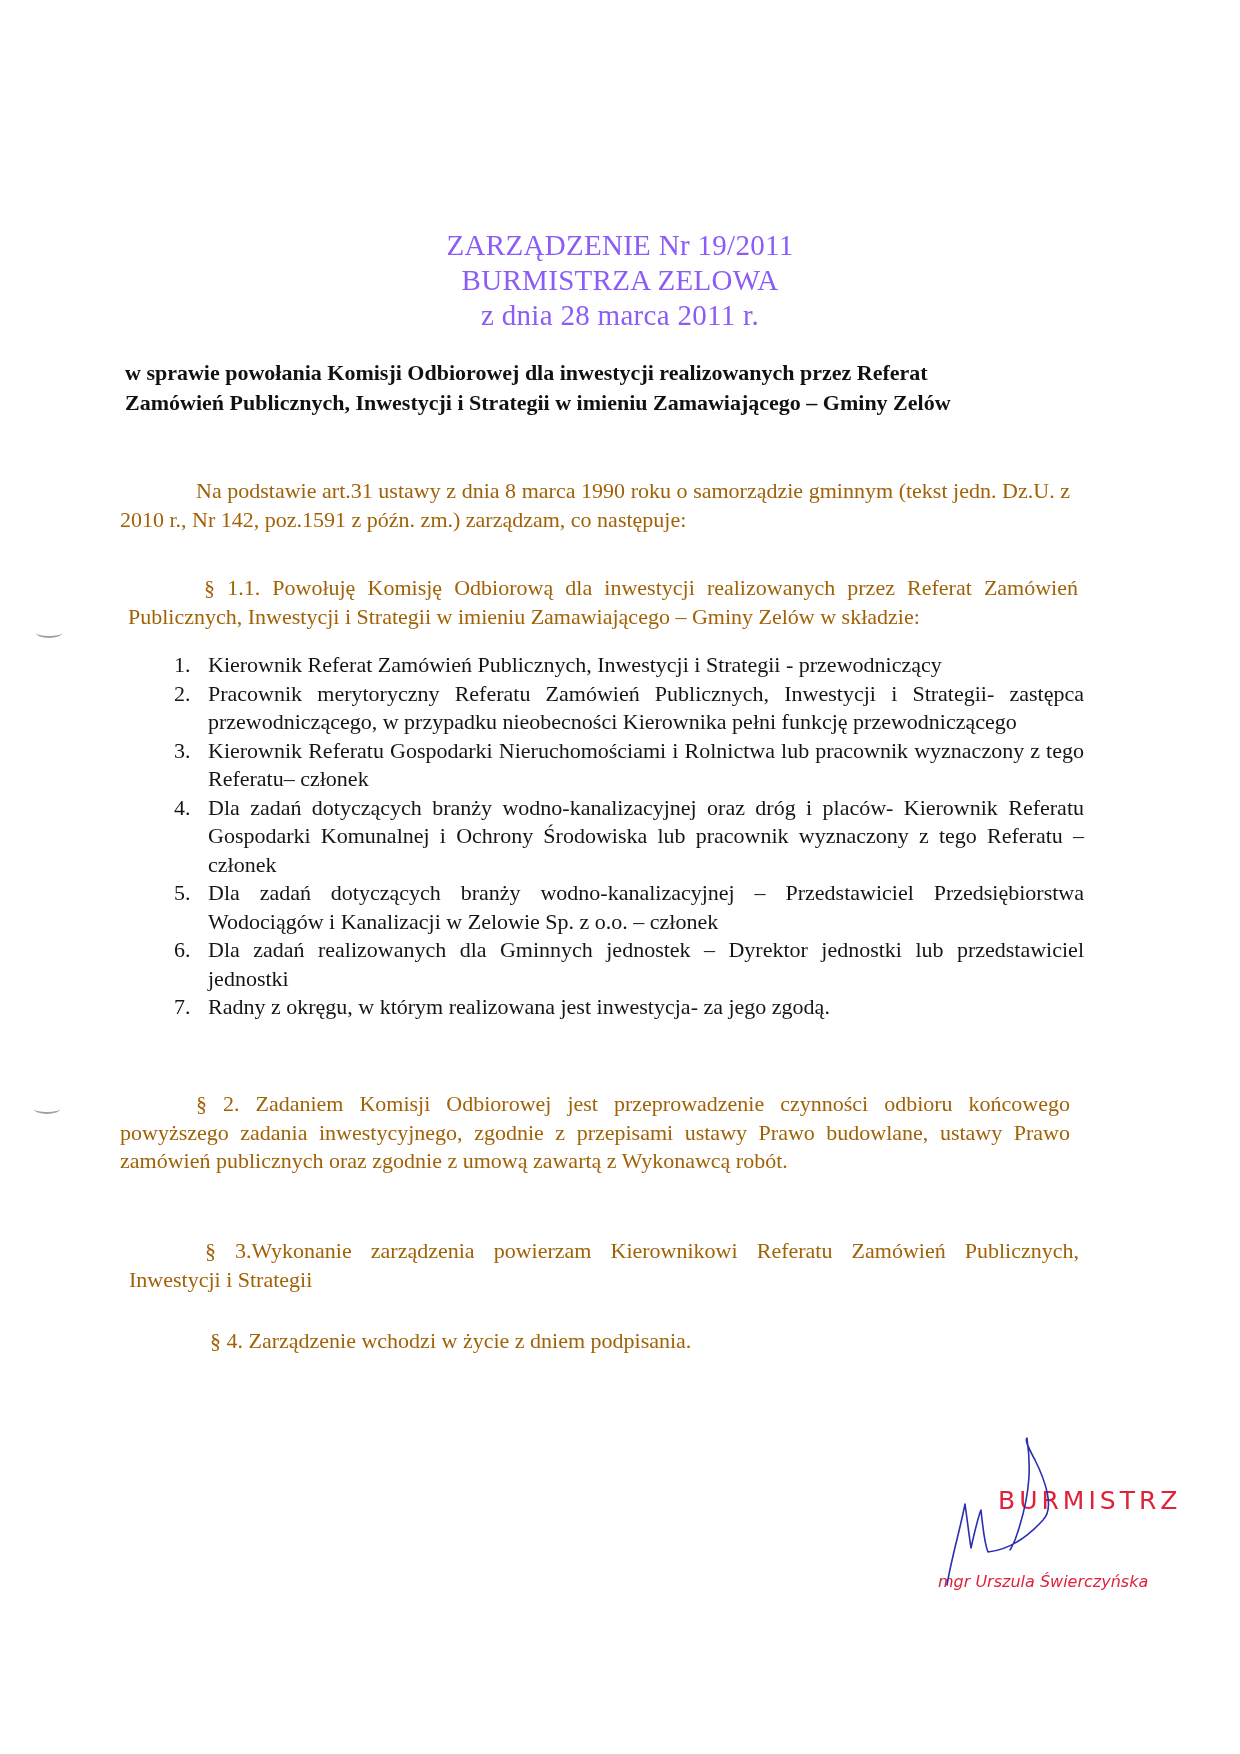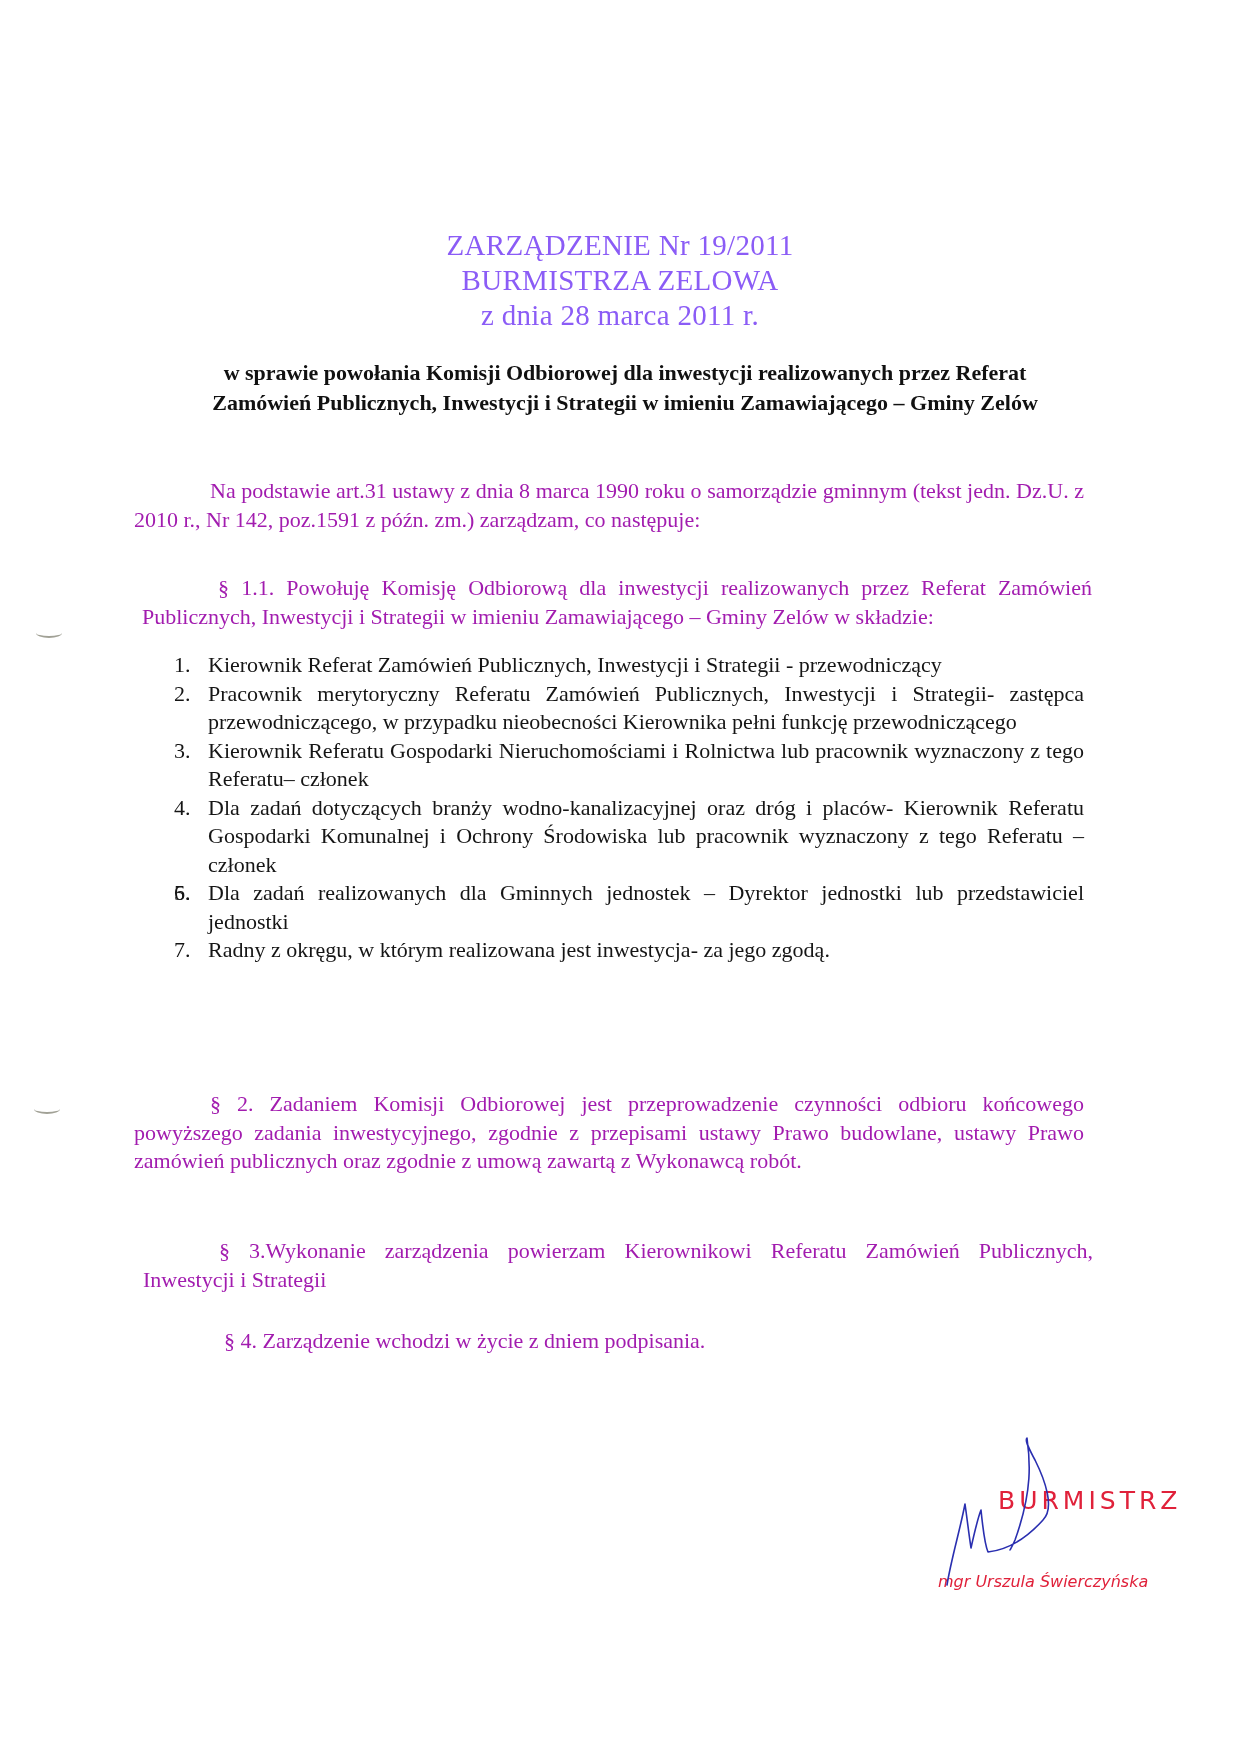--- a/index.html
+++ b/index.html
@@ -2,23 +2,23 @@
 <html><head>
   <meta charset="utf-8">
   <style>
     html, body { margin: 0; padding: 0; background: #ffffff; }
     body { width: 1240px; height: 1754px; position: relative; overflow: hidden; font-family: "Liberation Serif", "DejaVu Serif", serif; color: #111; }
     .page { position: absolute; left: 0; top: 0; width: 1240px; height: 1754px; background: #ffffff; }
 
     .title-block { position: absolute; top: 228px; left: 0; width: 1240px; text-align: center; }
     .title-line { font-size: 29px; line-height: 35px; letter-spacing: 0.3px; color: #8b5cf6; }
 
-    .subject { position: absolute; top: 358px; left: 125px; width: 1000px; text-align: center; font-weight: bold; font-size: 22px; line-height: 30px; color: #111; }
+    .subject { position: absolute; top: 358px; left: 125px; width: 1000px; font-weight: bold; font-size: 22px; line-height: 30px; color: #111; }
 
-    .body-text { position: absolute; left: 134px; width: 950px; font-size: 22px; line-height: 28.5px; text-align: justify; color: #a21caf; }
+    .body-text { position: absolute; left: 120px; width: 950px; font-size: 22px; line-height: 28.5px; text-align: justify; color: #a16207; }
     .indent { text-indent: 76px; }
 
     .p-basis { top: 477px; }
     .p-s1 { top: 566px; }
     .list { position: absolute; top: 651px; left: 166px; width: 918px; margin: 0; padding: 0; list-style: none; }
     .list li { position: relative; padding-left: 42px; font-size: 22px; line-height: 28.5px; text-align: justify; color: #151515; }
     .list li .num { position: absolute; left: 8px; top: 0; }
 
     .p-s2 { top: 1090px; }
     .p-s3 { top: 1228px; }
@@ -54,21 +54,21 @@
 
   <p class="body-text indent p-basis" style="margin:0;">Na podstawie art.31 ustawy z dnia 8 marca 1990 roku o samorządzie gminnym (tekst jedn. Dz.U. z 2010 r., Nr 142, poz.1591 z późn. zm.) zarządzam, co następuje:</p>
 
   <p class="body-text indent p-s1" style="margin:8px;">§ 1.1. Powołuję Komisję Odbiorową dla inwestycji realizowanych przez Referat Zamówień Publicznych, Inwestycji i Strategii w imieniu Zamawiającego – Gminy Zelów w składzie:</p>
 
   <ol class="list">
     <li><span class="num">1.</span><span>Kierownik Referat Zamówień Publicznych, Inwestycji i Strategii - przewodniczący</span></li>
     <li><span class="num">2.</span><span>Pracownik merytoryczny Referatu Zamówień Publicznych, Inwestycji i Strategii- zastępca przewodniczącego, w przypadku nieobecności Kierownika pełni funkcję przewodniczącego</span></li>
     <li><span class="num">3.</span><span>Kierownik Referatu Gospodarki Nieruchomościami i Rolnictwa lub pracownik wyznaczony z tego Referatu– członek</span></li>
     <li><span class="num">4.</span><span>Dla zadań dotyczących branży wodno-kanalizacyjnej oraz dróg i placów- Kierownik Referatu Gospodarki Komunalnej i Ochrony Środowiska lub pracownik wyznaczony z tego Referatu – członek</span></li>
-    <li><span class="num">5.</span></li>
+    <li><span class="num">5.</span><span>Dla zadań dotyczących branży wodno-kanalizacyjnej – Przedstawiciel Przedsiębiorstwa Wodociągów  i Kanalizacji w Zelowie Sp. z o.o. – członek</span></li>
     <li><span class="num">6.</span><span>Dla zadań realizowanych dla Gminnych jednostek – Dyrektor jednostki lub przedstawiciel jednostki</span></li>
     <li><span class="num">7.</span><span>Radny z okręgu, w którym realizowana jest inwestycja- za jego zgodą.</span></li>
   </ol>
 
   <p class="body-text indent p-s2" style="margin:0;">§ 2. Zadaniem Komisji Odbiorowej jest przeprowadzenie czynności odbioru końcowego powyższego zadania inwestycyjnego, zgodnie z przepisami ustawy Prawo budowlane, ustawy Prawo zamówień publicznych oraz zgodnie z umową zawartą z Wykonawcą robót.</p>
 
   <p class="body-text indent p-s3" style="margin:9px;">§ 3.Wykonanie zarządzenia powierzam Kierownikowi Referatu Zamówień Publicznych, Inwestycji i Strategii</p>
 
   <p class="body-text indent p-s4" style="margin:14px;">§ 4. Zarządzenie wchodzi w życie z dniem podpisania.</p>
 

